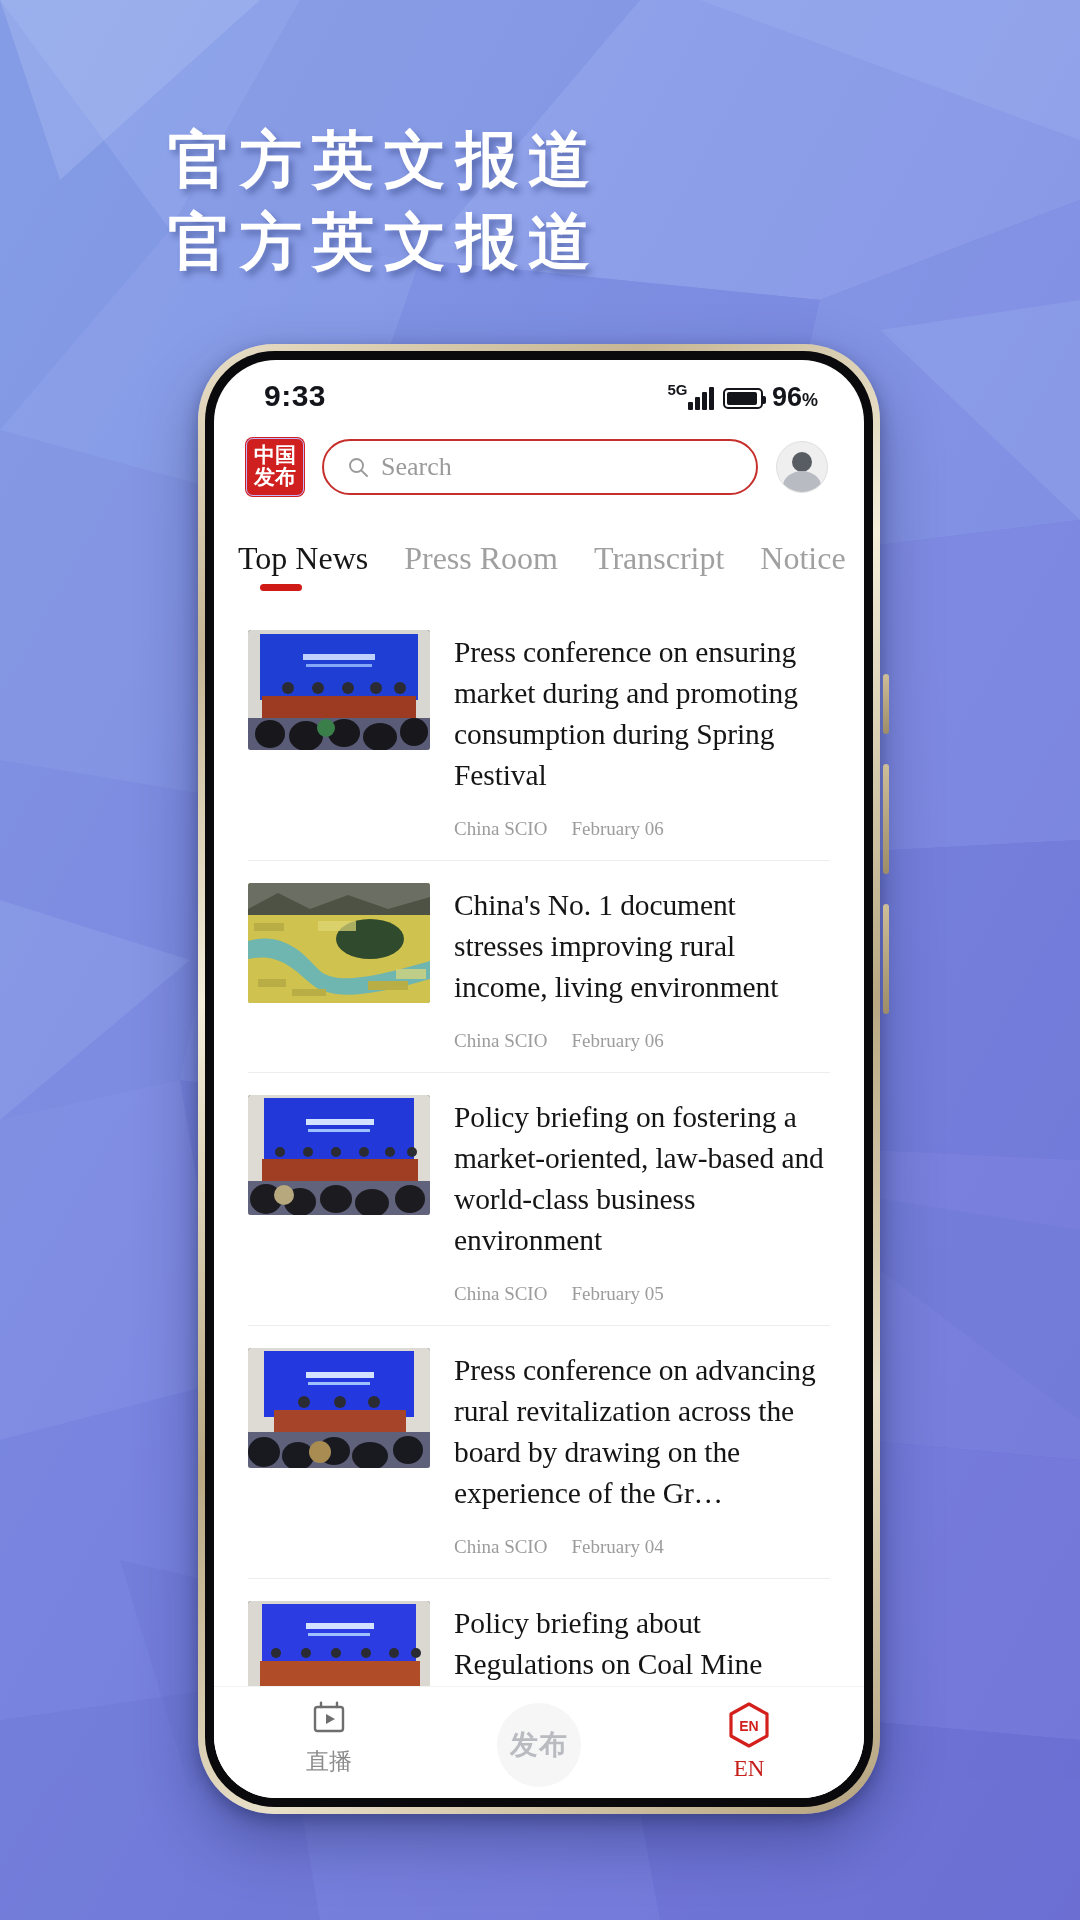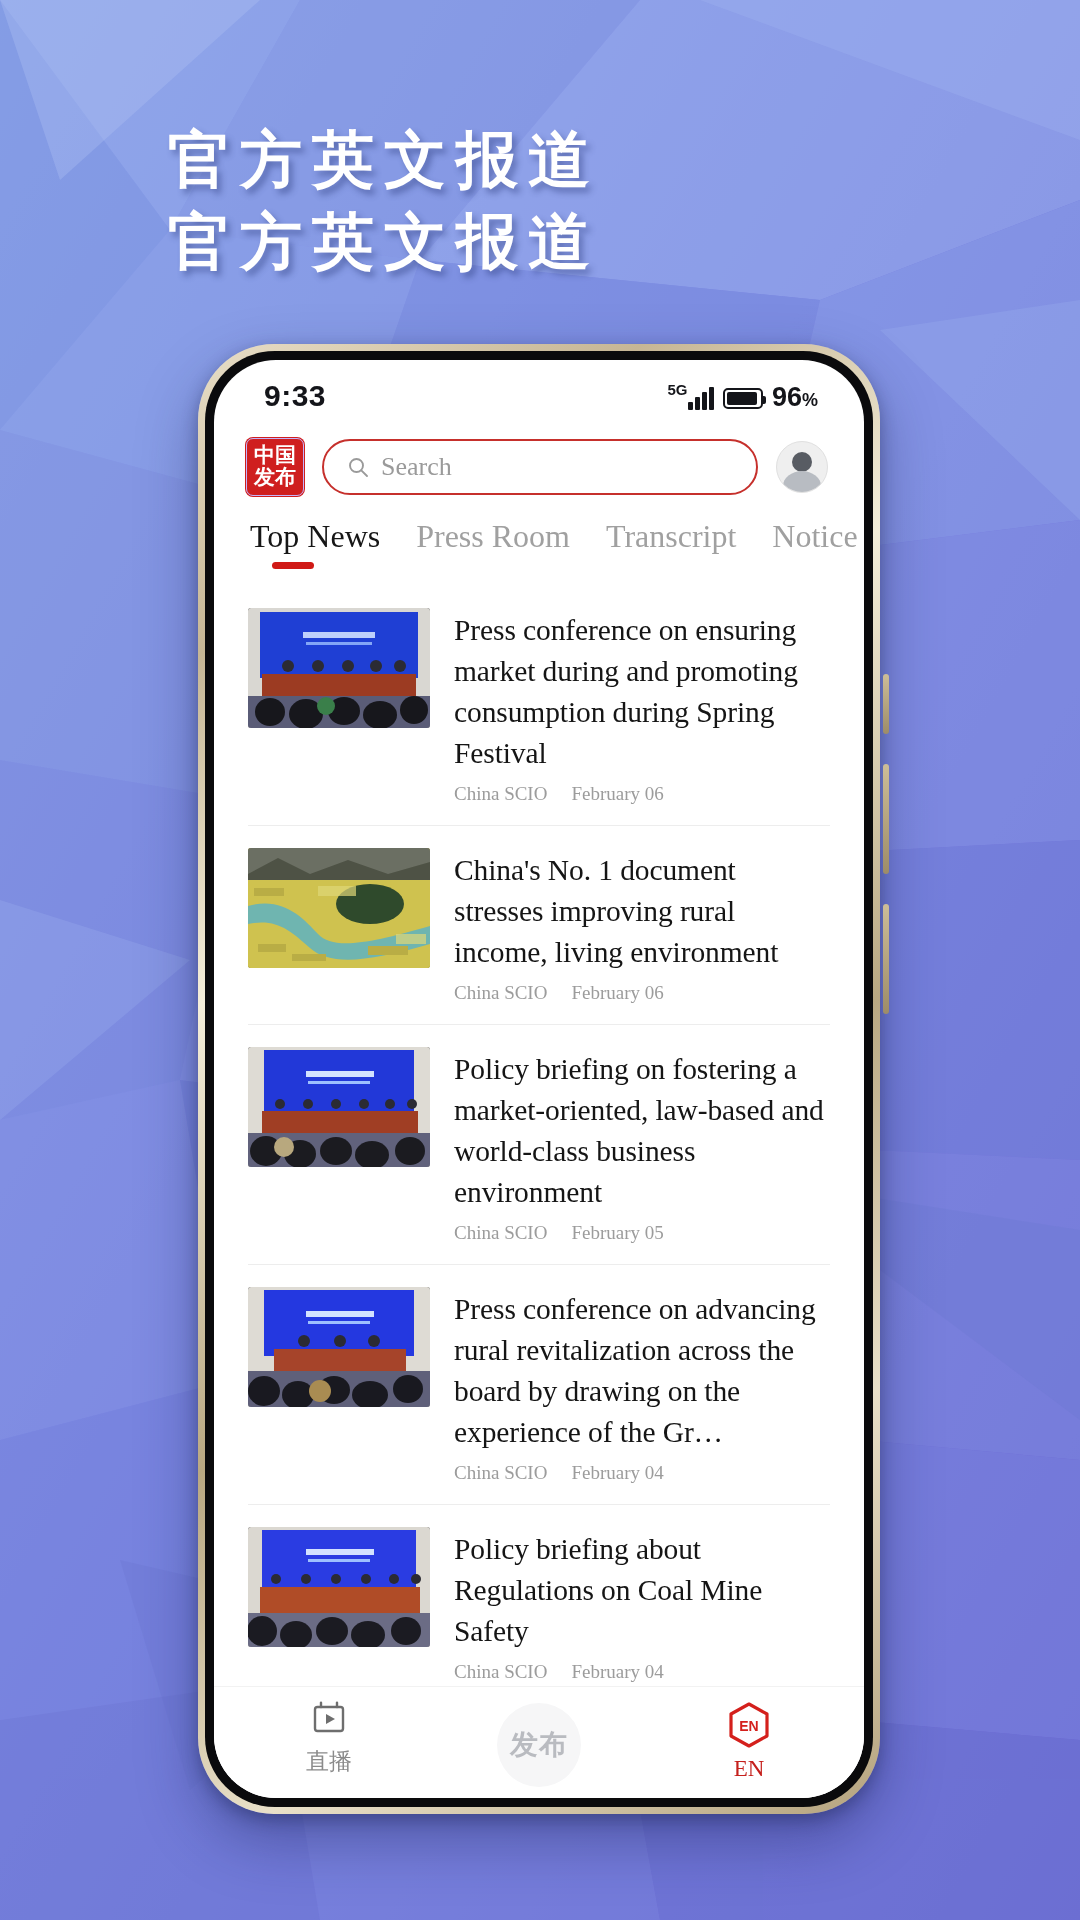--- a/index.html
+++ b/index.html
@@ -182,21 +182,22 @@
     width: 38px; height: 30px; border-radius: 50% 50% 0 0;
     background: #b8bcc2;
   }
 
   
   .tabs {
     flex: 0 0 76px;
     display: flex;
     align-items: flex-start;
     gap: 36px;
-    padding: 8px 0 0 36px;
+    padding: 8px 0 0 24px;
+    margin-top: 22px;
   }
   .tab {
     position: relative;
     font-family: "Liberation Serif", serif;
     font-size: 32px;
     color: #a0a0a0;
     padding-bottom: 14px;
     white-space: nowrap;
   }
   .tab.active { color: #161616; }
@@ -233,21 +234,21 @@
   .thumb svg { display:block; width: 100%; height: 100%; }
   .news-body { flex: 1 1 auto; min-width: 0; padding-top: 2px; }
   .news-title {
     font-family: "Liberation Serif", serif;
     font-size: 29.5px;
     line-height: 1.39;
     color: #151515;
     letter-spacing: -0.1px;
   }
   .news-meta {
-    margin-top: 9px;
+    margin-top: 22px;
     display: flex;
     gap: 24px;
     font-family: "Liberation Serif", serif;
     font-size: 19px;
     color: #9c9c9c;
   }
 
   
   .bottomnav {
     flex: 0 0 112px;

